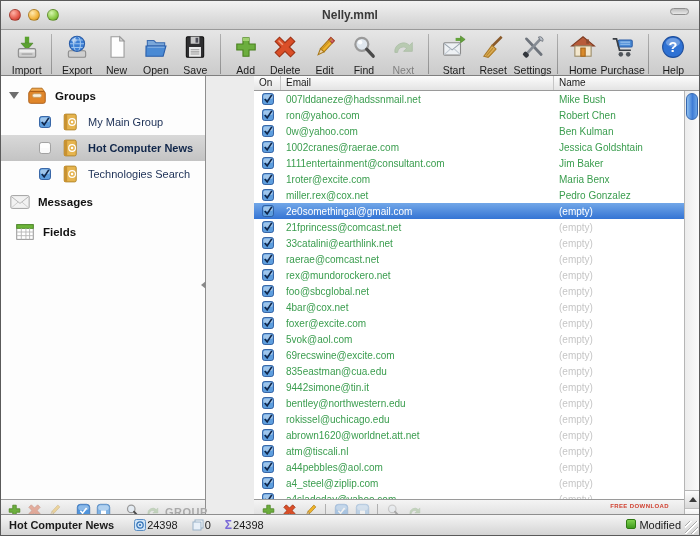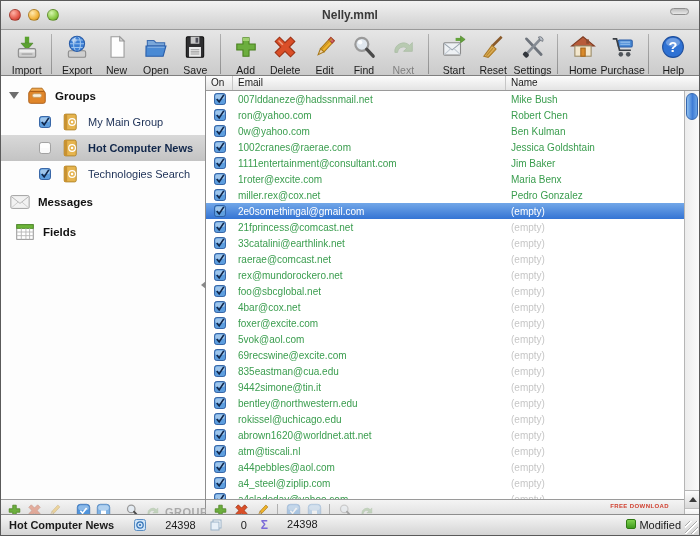--- a/index.html
+++ b/index.html
@@ -32,21 +32,21 @@
   .tree-section .lbl{font-size:11.5px;font-weight:bold;color:#111;}
   .disclosure{width:0;height:0;border-left:5px solid transparent;border-right:5px solid transparent;border-top:7px solid #6e6e6e;}
   .tree-group{display:flex;align-items:center;height:26px;padding-left:38px;gap:8px;}
   .tree-group .lbl{font-size:11px;color:#1b2f55;}
   .tree-group.selected{background:linear-gradient(#d9d9d9,#c3c3c3);}
   .tree-group.selected .lbl{font-weight:bold;color:#10264a;}
   .icon20 svg{width:20px;height:20px;display:block;}
   .icon24 svg{width:24px;height:22px;display:block;}
   .split-handle{position:absolute;right:-1px;top:205px;width:0;height:0;border-top:4px solid transparent;border-bottom:4px solid transparent;border-right:5px solid #8a8a8a;}
 
-  .main{flex:1;display:flex;flex-direction:column;background:#bef264;position:relative;}
+  .main{flex:1;display:flex;flex-direction:column;background:#bef264;position:relative;margin-left:48px;}
   .thead{height:15px;display:flex;background:linear-gradient(#fcfcfc,#e4e4e4);border-bottom:1px solid #9a9a9a;flex:none;}
   .th{font-size:10px;color:#1a1a1a;padding:1px 0 0 5px;border-right:1px solid #c6c6c6;}
   .col-on{width:27px;flex:none;}
   .col-email{width:273px;flex:none;}
   .col-name{flex:1;}
   .rows{flex:1;overflow:hidden;position:relative;}
   .row{height:16px;display:flex;align-items:center;background:#fff;}
   .row .cell{font-size:10px;white-space:nowrap;overflow:hidden;}
   .row .c-on{width:27px;flex:none;display:flex;justify-content:center;}
   .row .c-email{width:273px;flex:none;color:#3a9d4e;padding-left:5px;}
@@ -68,21 +68,21 @@
   .mini-toolbar{height:22px;flex:none;background:linear-gradient(#f4f4f4,#d6d6d6);border-top:1px solid #9a9a9a;display:flex;align-items:center;padding:12px 6px;gap:5px;}
   .mini-btn{width:16px;height:16px;display:flex;align-items:center;justify-content:center;}
   .mini-btn svg{width:15px;height:15px;}
   .mini-btn.disabled{opacity:.4;}
   .mini-sep{width:1px;height:16px;background:#b0b0b0;margin:0 2px;}
   .mini-label{margin-left:auto;font-size:11px;font-weight:bold;color:#a9a9a9;letter-spacing:.5px;padding-right:6px;}
 
   
   .statusbar{position:absolute;left:0;right:0;bottom:0;height:21px;background:linear-gradient(#f5f5f5,#d4d4d4);border-top:1px solid #8e8e8e;display:flex;align-items:center;font-size:11px;color:#1a1a1a;padding:0 8px;gap:6px;}
   .sb-group{font-weight:bold;margin-right:14px;}
-  .stat{display:flex;gap:19px;margin-right:8px;}
+  .stat{display:flex;align-items:center;gap:1px;margin-right:8px;}
   .stat svg{width:12px;height:12px;}
   .sigma{color:#7a6ad8;font-weight:bold;font-size:12px;}
   .modified{margin-left:auto;display:flex;align-items:flex-start;gap:3px;padding-right:10px;}
   .mod-ico{width:10px;height:10px;border-radius:2px;background:linear-gradient(#7ed24e,#3f9a1e);border:1px solid #2f7a12;}
   .grip{position:absolute;right:1px;bottom:1px;width:13px;height:13px;background:repeating-linear-gradient(135deg,transparent 0 3px,#aaa 3px 4px,#fff 4px 5px);}
 
   
   .watermark{position:absolute;right:2px;bottom:2px;z-index:40;pointer-events:none;font-size:31px;font-weight:bold;font-style:italic;color:rgba(120,120,120,.60);text-shadow:1px 1px 0 rgba(255,255,255,.8),-1px -1px 0 rgba(90,90,90,.35);white-space:nowrap;line-height:1;}
   .watermark .star{color:#f0c41d;font-style:normal;font-size:24px;text-shadow:1px 1px 0 rgba(140,100,0,.4);}
   .wm-red{position:absolute;right:30px;bottom:26px;z-index:41;font-size:6px;color:#d04030;font-weight:bold;letter-spacing:.4px;pointer-events:none;}

